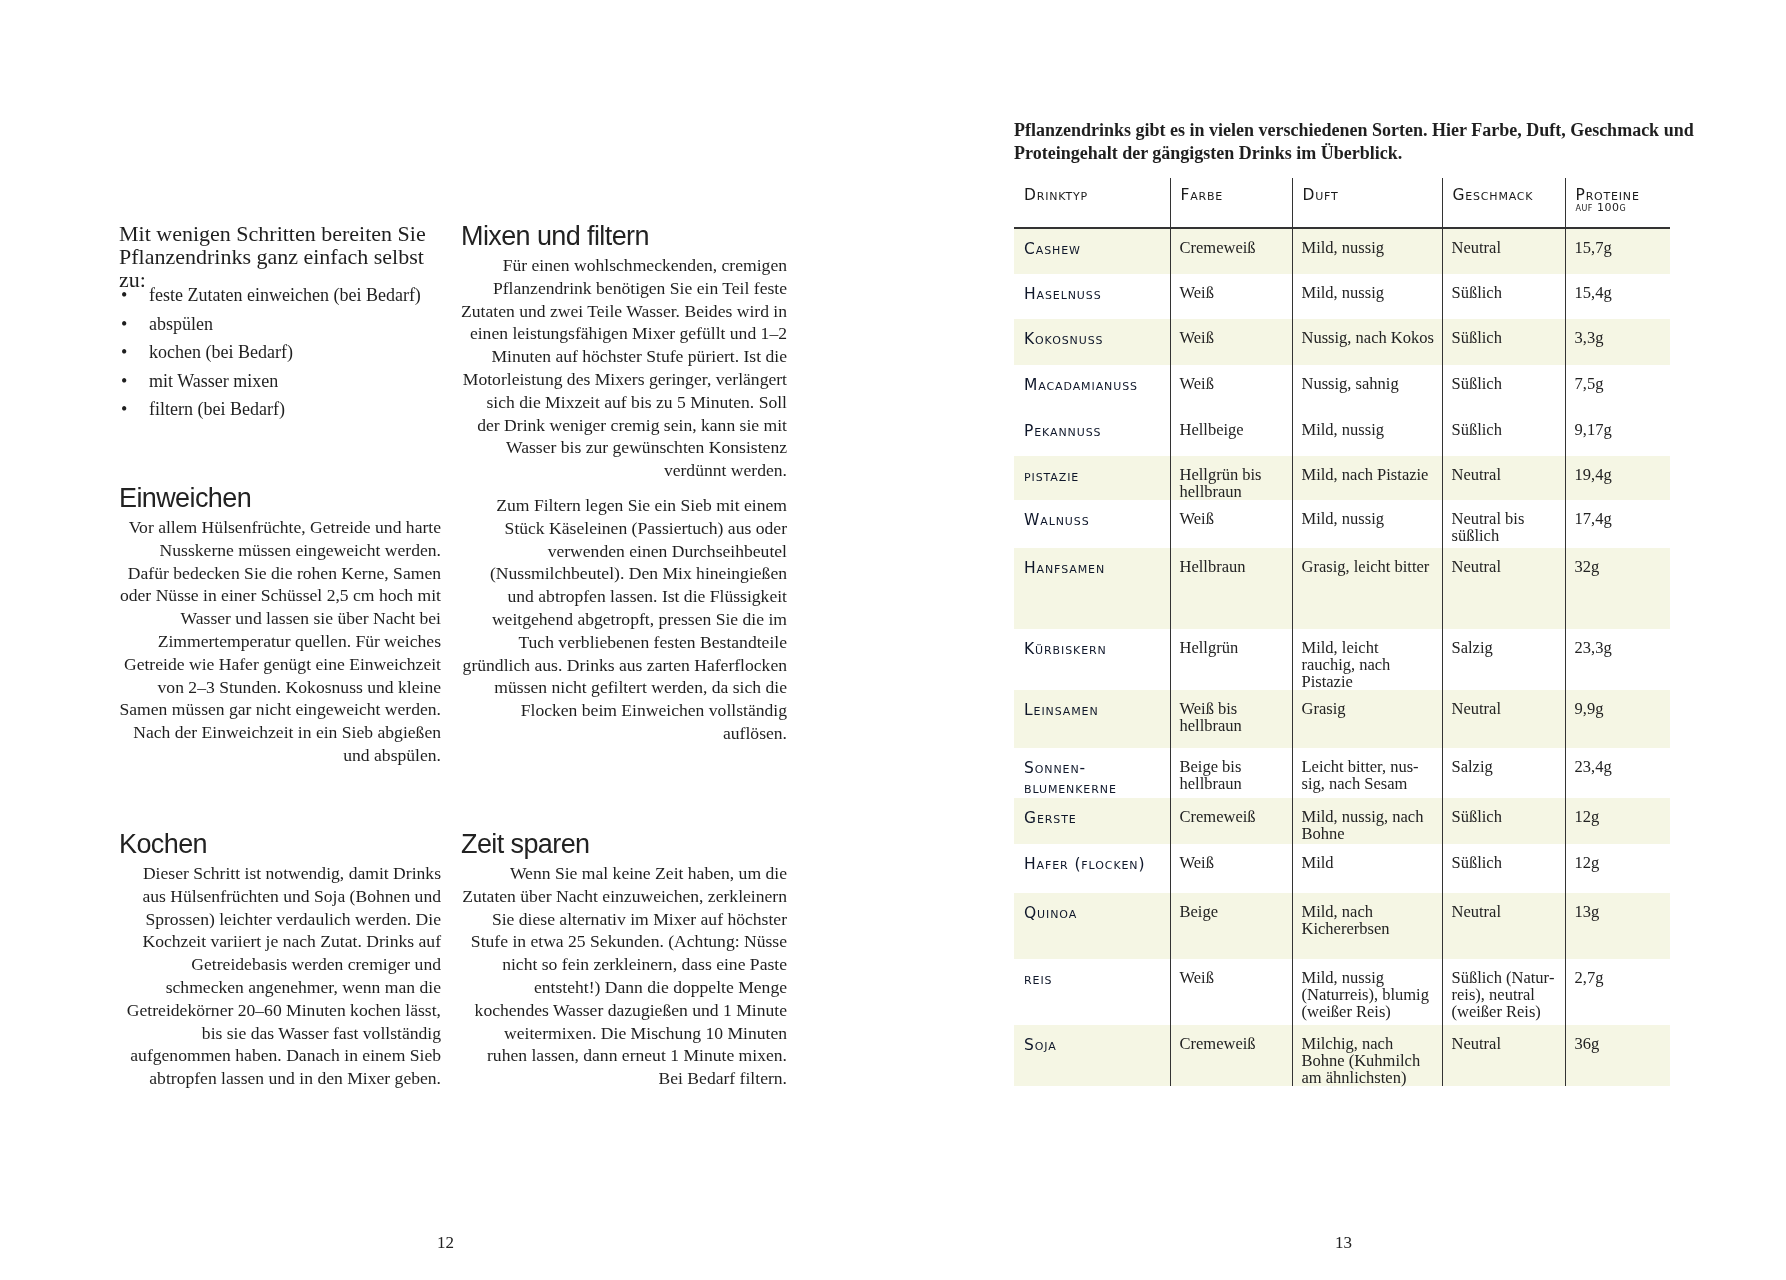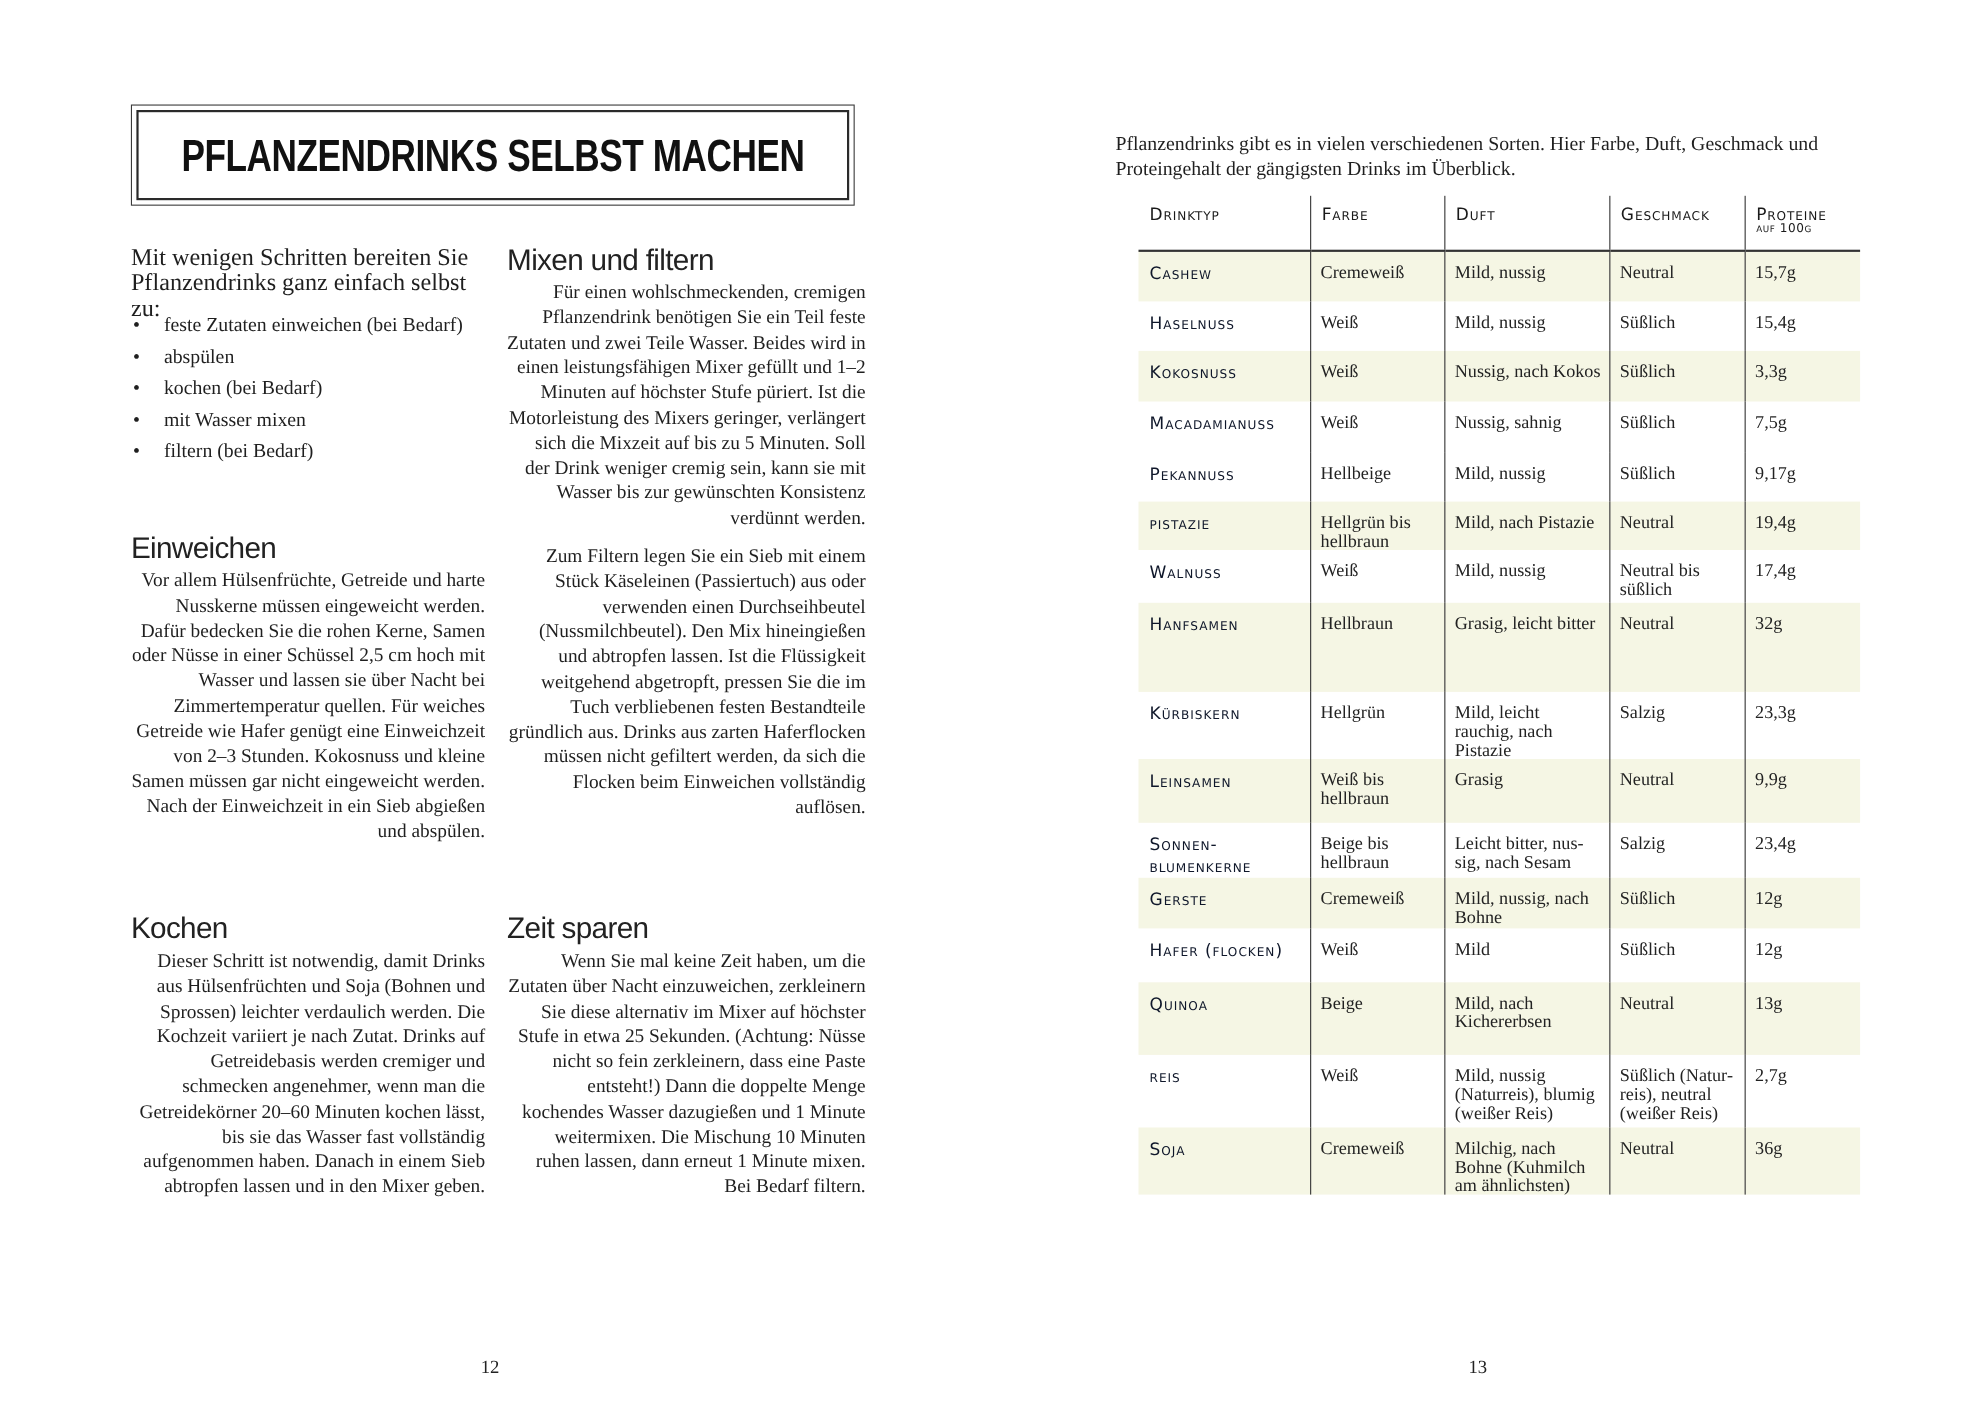--- a/index.html
+++ b/index.html
@@ -33,48 +33,43 @@
   .heading {
     font-family: Liberation Sans, sans-serif; font-weight: 200;
     font-size: 27px; letter-spacing: -0.6px; color: #222; line-height: 32px; margin-bottom: 2px;
   }
   .block { position: absolute; width: 330px; font-size: 17.6px; line-height: 22.8px; }
   .block p { margin: 0; text-align: right; }
 
   .page-num { position: absolute; top: 1233px; font-size: 17px; color: #222; }
 
   
-  .lead { position: absolute; left: 1014px; top: 119px; width: 680px; font-size: 18px; line-height: 23px; }
-
-  .drink-table { position: absolute; left: 1035px; top: 178px; width: 656px; border-collapse: collapse; }
+  .lead { position: absolute; left: 1014px; top: 119px; width: 680px; font-size: 18px; line-height: 23px; font-weight: bold; }
+
+  .drink-table { position: absolute; left: 1014px; top: 178px; width: 656px; border-collapse: collapse; }
   .drink-table th {
     text-align: left; vertical-align: top; font-weight: normal; padding: 8px 8px 0 10px; height: 50px;
     font-family: "DejaVu Sans", "Liberation Sans", sans-serif; font-size: 15.5px; font-variant: small-caps;
     letter-spacing: 0.8px; border-bottom: 2px solid #333; color: #1a1a1a;
   }
   .drink-table th .sub { display: block; font-size: 11px; letter-spacing: 0.5px; margin-top: -3px; }
   .drink-table td {
     vertical-align: top; padding: 10px 6px 0 9px; font-size: 16.5px; line-height: 17px; color: #222;
   }
   .drink-table th + th, .drink-table td + td { border-left: 1.5px solid #333; }
   .drink-table td.name {
     font-family: "DejaVu Sans", "Liberation Sans", sans-serif; font-variant: small-caps;
     font-size: 15.5px; letter-spacing: 0.9px; line-height: 20px; color: #0f172a; padding-left: 10px;
   }
   .drink-table tr.shaded td { background: #f5f6e4; }
 </style>
 </head>
 <body>
 
 <div class="page page-left">
-  <div class="title-box">
-    <div class="title-inner">
-      <span class="title-text">PFLANZENDRINKS SELBST MACHEN</span>
-    </div>
-  </div>
 
   <p class="intro">Mit wenigen Schritten bereiten Sie Pflanzendrinks ganz einfach selbst zu:</p>
 
   <ul class="bullets">
     <li><span class="dot">•</span><span>feste Zutaten einweichen (bei Bedarf)</span></li>
     <li><span class="dot">•</span><span>abspülen</span></li>
     <li><span class="dot">•</span><span>kochen (bei Bedarf)</span></li>
     <li><span class="dot">•</span><span>mit Wasser mixen</span></li>
     <li><span class="dot">•</span><span>filtern (bei Bedarf)</span></li>
   </ul>

